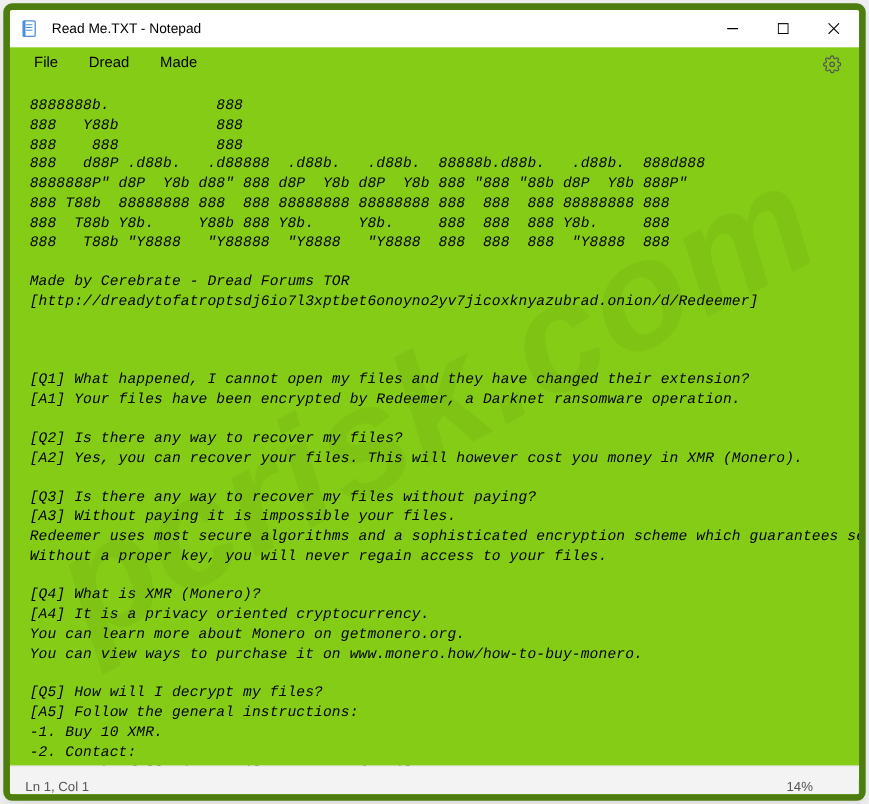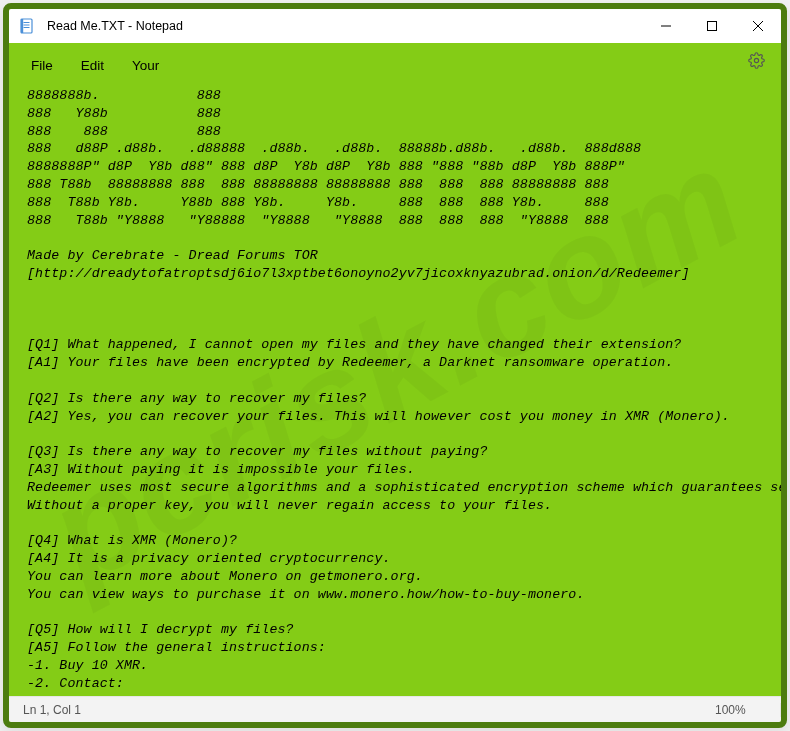--- a/index.html
+++ b/index.html
@@ -42,21 +42,21 @@
 .winbtns { display: flex; height: 100%; }
 .winbtn {
   width: 46px; height: 100%;
   display: flex; align-items: center; justify-content: center;
   color: #222;
 }
 .winbtn svg { width: 10px; height: 10px; }
 .menubar {
   height: 36px;
   display: flex;
-  align-items: flex-end;
+  align-items: flex-start;
   padding: 0 8px;
   font-size: 13.5px;
   color: #000;
   flex-shrink: 0;
 }
 .menu-item { padding: 6px 14px; border-radius: 4px; }
 .menu-spacer { flex: 1; }
 .settings-btn {
   width: 34px; height: 34px;
   display: flex; align-items: center; justify-content: center;
@@ -73,21 +73,21 @@
   overflow: hidden;
   letter-spacing: 0.1px;
   position: relative;
   font-style: italic;
 }
 .statusbar {
   height: 26px;
   background: #f3f3f3;
   border-top: 1px solid #e6e6e6;
   display: flex;
-  align-items: center;
+  align-items: flex-end;
   font-size: 12px;
   color: #555;
   flex-shrink: 0;
 }
 .status-cell {
   display: flex;
   align-items: center;
   padding: 0 14px;
   border-right: 1px solid #e6e6e6;
 }
@@ -141,22 +141,22 @@
         <svg viewBox="0 0 10 10">
             <line x1="0" y1="0" x2="10" y2="10" stroke="#000" stroke-width="1"></line>
             <line x1="10" y1="0" x2="0" y2="10" stroke="#000" stroke-width="1"></line>
           </svg>
       </div>
     </div>
   </div>
 
   <div class="menubar">
     <div class="menu-item">File</div>
-    <div class="menu-item">Edit</div>
-    <div class="menu-item">Your</div>
+    <div class="menu-item">Dread</div>
+    <div class="menu-item">Made</div>
     <div class="menu-spacer"></div>
     <div class="settings-btn">
       <span>
         <svg width="17" height="17" viewBox="0 0 24 24" fill="none" stroke="#555" stroke-width="1.6">
             <circle cx="12" cy="12" r="3"></circle>
             <path d="M19.4 15a1.65 1.65 0 0 0 .33 1.82l.06.06a2 2 0 1 1-2.83 2.83l-.06-.06a1.65 1.65 0 0 0-1.82-.33 1.65 1.65 0 0 0-1 1.51V21a2 2 0 1 1-4 0v-.09a1.65 1.65 0 0 0-1-1.51 1.65 1.65 0 0 0-1.82.33l-.06.06a2 2 0 1 1-2.83-2.83l.06-.06a1.65 1.65 0 0 0 .33-1.82 1.65 1.65 0 0 0-1.51-1H3a2 2 0 1 1 0-4h.09a1.65 1.65 0 0 0 1.51-1 1.65 1.65 0 0 0-.33-1.82l-.06-.06a2 2 0 1 1 2.83-2.83l.06.06a1.65 1.65 0 0 0 1.82.33h0a1.65 1.65 0 0 0 1-1.51V3a2 2 0 1 1 4 0v.09a1.65 1.65 0 0 0 1 1.51h0a1.65 1.65 0 0 0 1.82-.33l.06-.06a2 2 0 1 1 2.83 2.83l-.06.06a1.65 1.65 0 0 0-.33 1.82v0a1.65 1.65 0 0 0 1.51 1H21a2 2 0 1 1 0 4h-.09a1.65 1.65 0 0 0-1.51 1z"></path>
           </svg>
       </span>
     </div>
   </div>
@@ -196,18 +196,18 @@
 -1. Buy 10 XMR.
 -2. Contact:
        the following email: testetest@gmail.com OR
        the following email: testestes@gmail.com
 
 After you established contact send the following key:</div>
 
   <div class="statusbar">
     <div class="status-cell first">Ln 1, Col 1</div>
     <div class="status-pad"></div>
-    <div class="status-cell zoom">100%</div>
+    <div class="status-cell zoom">14%</div>
   </div>
 
 </div>
 
 <div class="watermark">pcrisk.com</div>
 
 </body></html>

